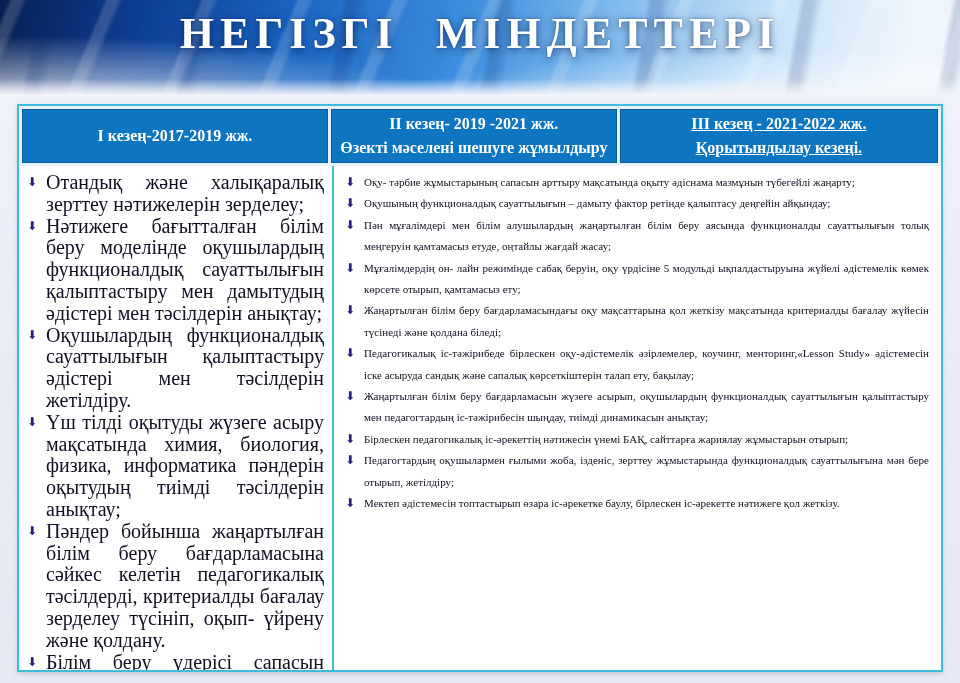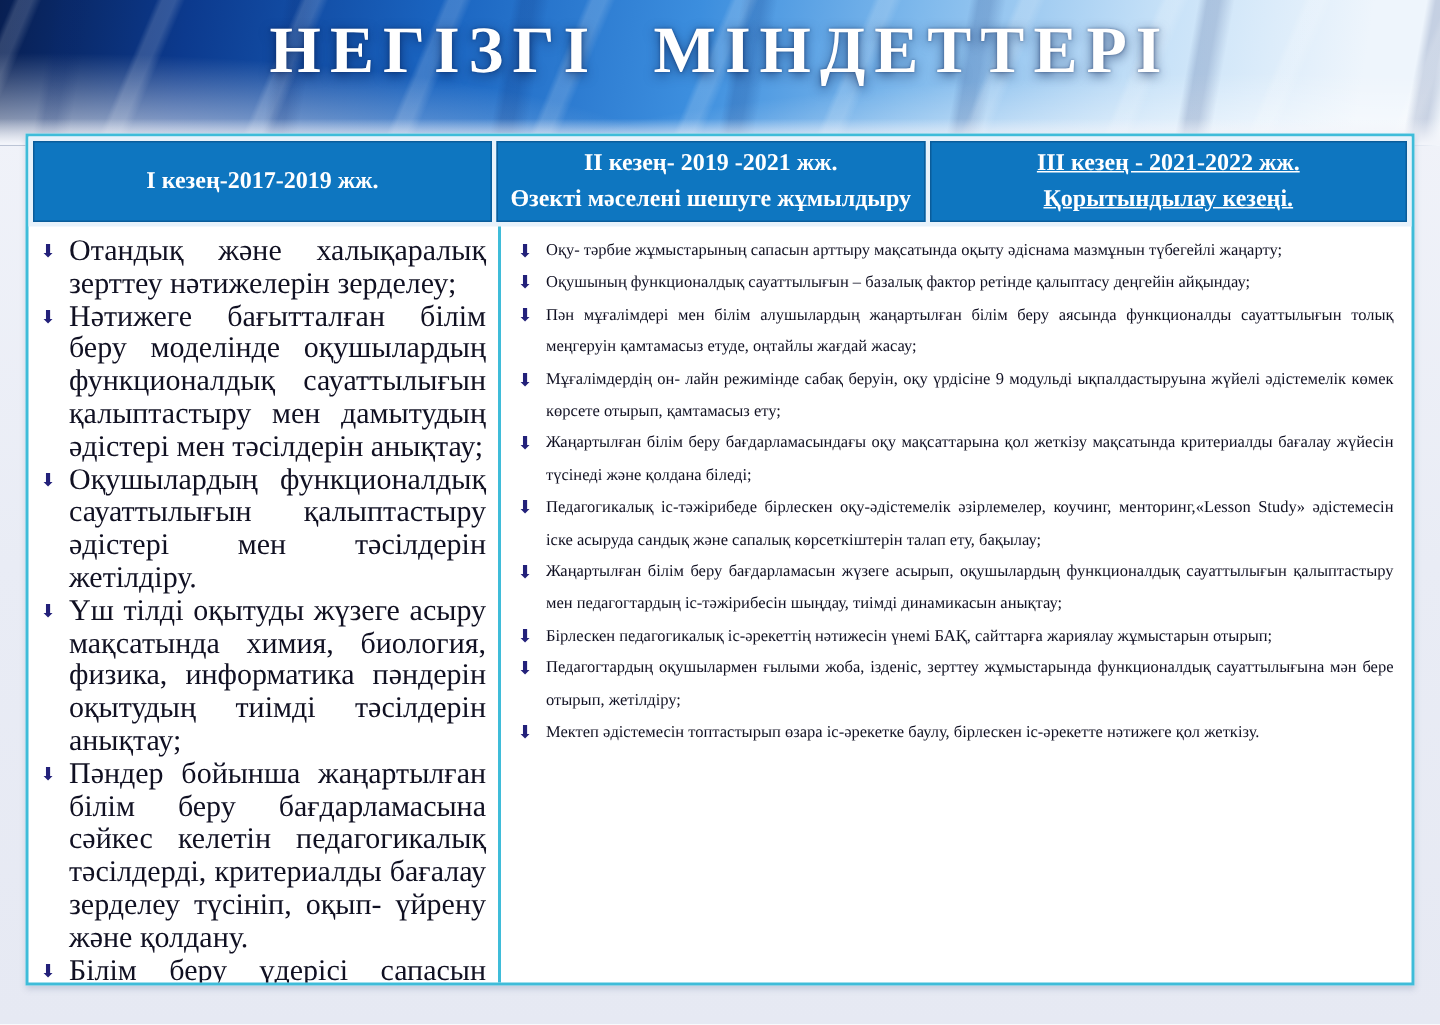--- a/index.html
+++ b/index.html
@@ -41,21 +41,21 @@
   }
   .banner h1{
     position:relative;z-index:2;margin-top:8px;
     text-align:center;color:#ffffff;font-weight:bold;
     font-size:44px;letter-spacing:6px;word-spacing:20px;
     text-shadow:0 2px 8px rgba(8,31,82,.65), 0 0 2px rgba(8,31,82,.5);
   }
 
   
   .phase-table{
-    position:absolute;left:17px;top:89px;width:926px;height:568px;
+    position:absolute;left:17px;top:104px;width:926px;height:568px;
     background:#ffffff;border:2px solid var(--table-border);
     box-shadow:0 2px 4px rgba(90,110,150,.25);
     display:flex;flex-direction:column;
   }
   .thead{
     display:flex;gap:3px;padding:3px;background:#e8f2fb;flex:0 0 56px;
   }
   .th{
     background:var(--header-bg);border:1px solid var(--header-border);
     color:#ffffff;font-weight:bold;font-size:16px;line-height:1.5;
@@ -144,29 +144,29 @@
           </ul>
       </div>
       <div class="cell right">
         <ul class="tasks">
             <li>
               <span class="bullet">⬇</span>
               <span class="task-text">Оқу- тәрбие жұмыстарының сапасын арттыру мақсатында оқыту әдіснама мазмұнын түбегейлі жаңарту;</span>
             </li>
             <li>
               <span class="bullet">⬇</span>
-              <span class="task-text">Оқушының функционалдық сауаттылығын – базалық фактор ретінде қалыптасу деңгейін айқындау;</span>
+              <span class="task-text">Оқушының функционалдық сауаттылығын – дамыту фактор ретінде қалыптасу деңгейін айқындау;</span>
             </li>
             <li>
               <span class="bullet">⬇</span>
               <span class="task-text">Пән мұғалімдері мен білім алушылардың жаңартылған білім беру аясында функционалды сауаттылығын толық меңгеруін қамтамасыз етуде, оңтайлы жағдай жасау;</span>
             </li>
             <li>
               <span class="bullet">⬇</span>
-              <span class="task-text">Мұғалімдердің он- лайн режимінде сабақ беруін, оқу үрдісіне 9 модульді ықпалдастыруына жүйелі әдістемелік көмек көрсете отырып, қамтамасыз ету;</span>
+              <span class="task-text">Мұғалімдердің он- лайн режимінде сабақ беруін, оқу үрдісіне 5 модульді ықпалдастыруына жүйелі әдістемелік көмек көрсете отырып, қамтамасыз ету;</span>
             </li>
             <li>
               <span class="bullet">⬇</span>
               <span class="task-text">Жаңартылған білім беру бағдарламасындағы оқу мақсаттарына қол жеткізу мақсатында критериалды бағалау жүйесін түсінеді және қолдана біледі;</span>
             </li>
             <li>
               <span class="bullet">⬇</span>
               <span class="task-text">Педагогикалық іс-тәжірибеде бірлескен оқу-әдістемелік әзірлемелер, коучинг, менторинг,«Lesson Study» әдістемесін іске асыруда сандық және сапалық көрсеткіштерін талап ету, бақылау;</span>
             </li>
             <li>

